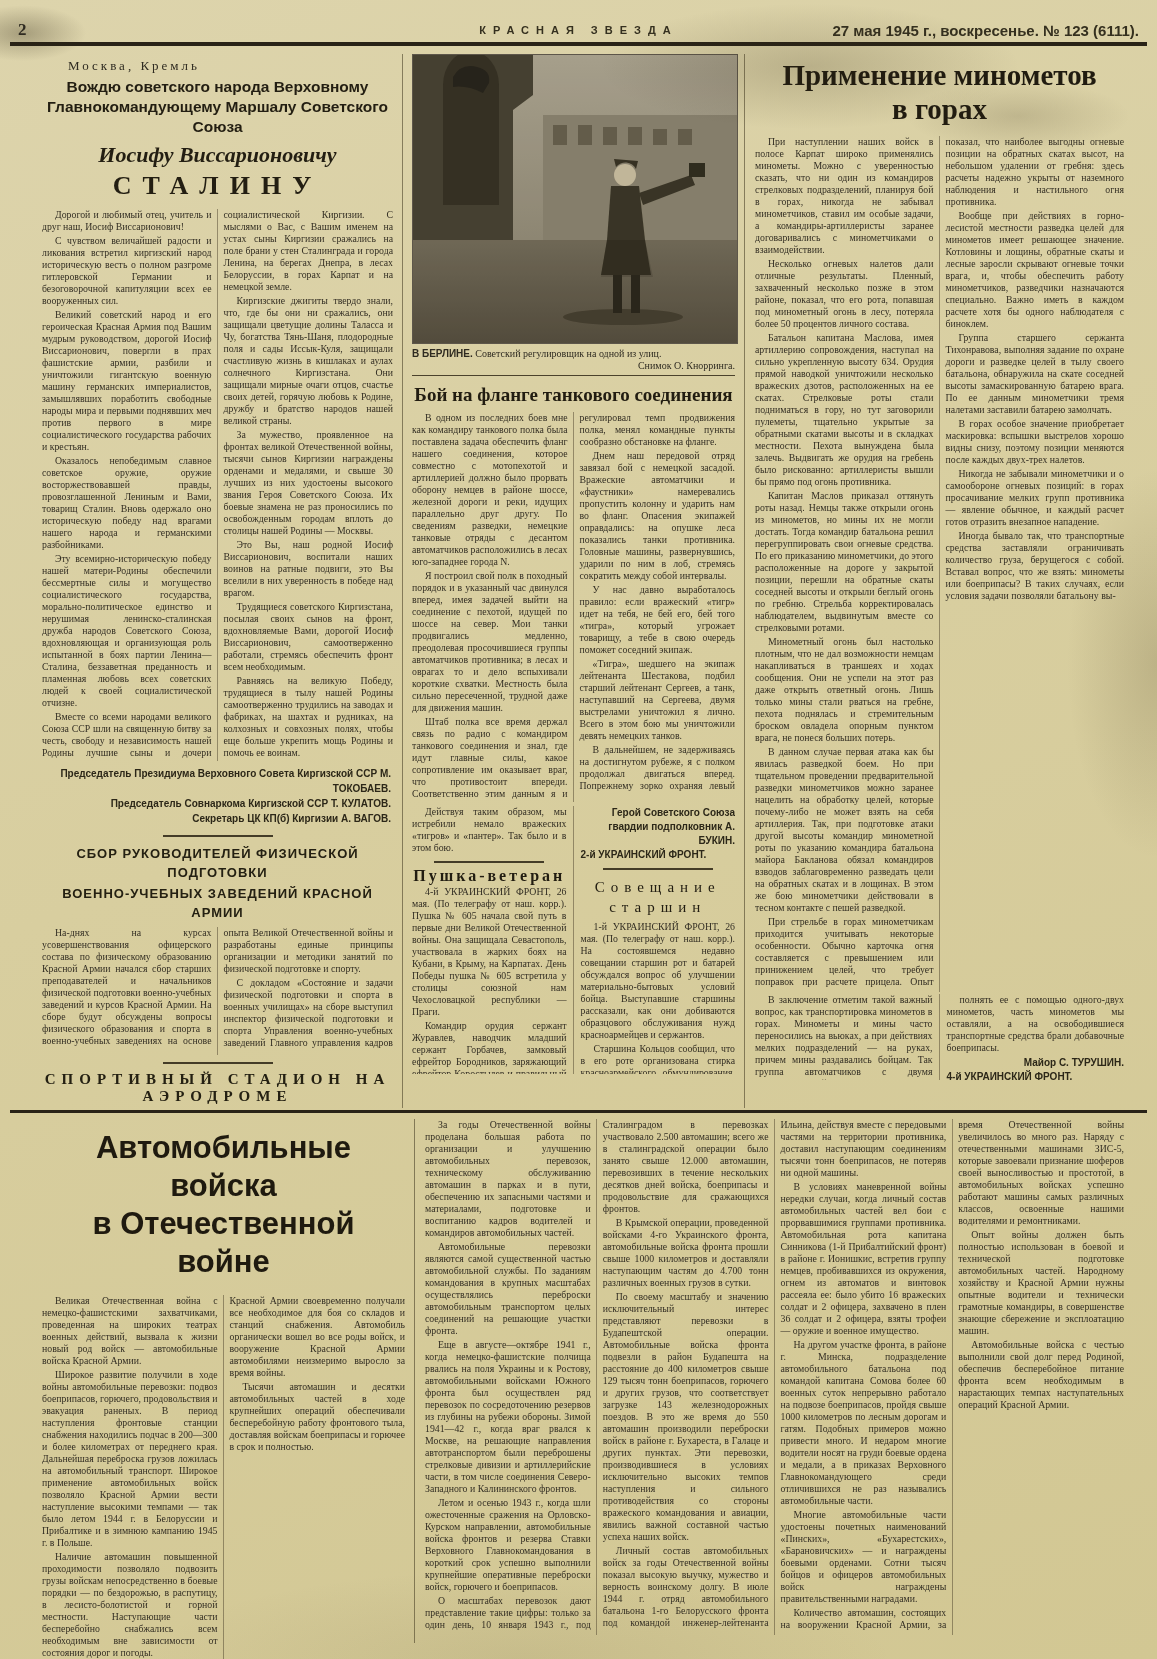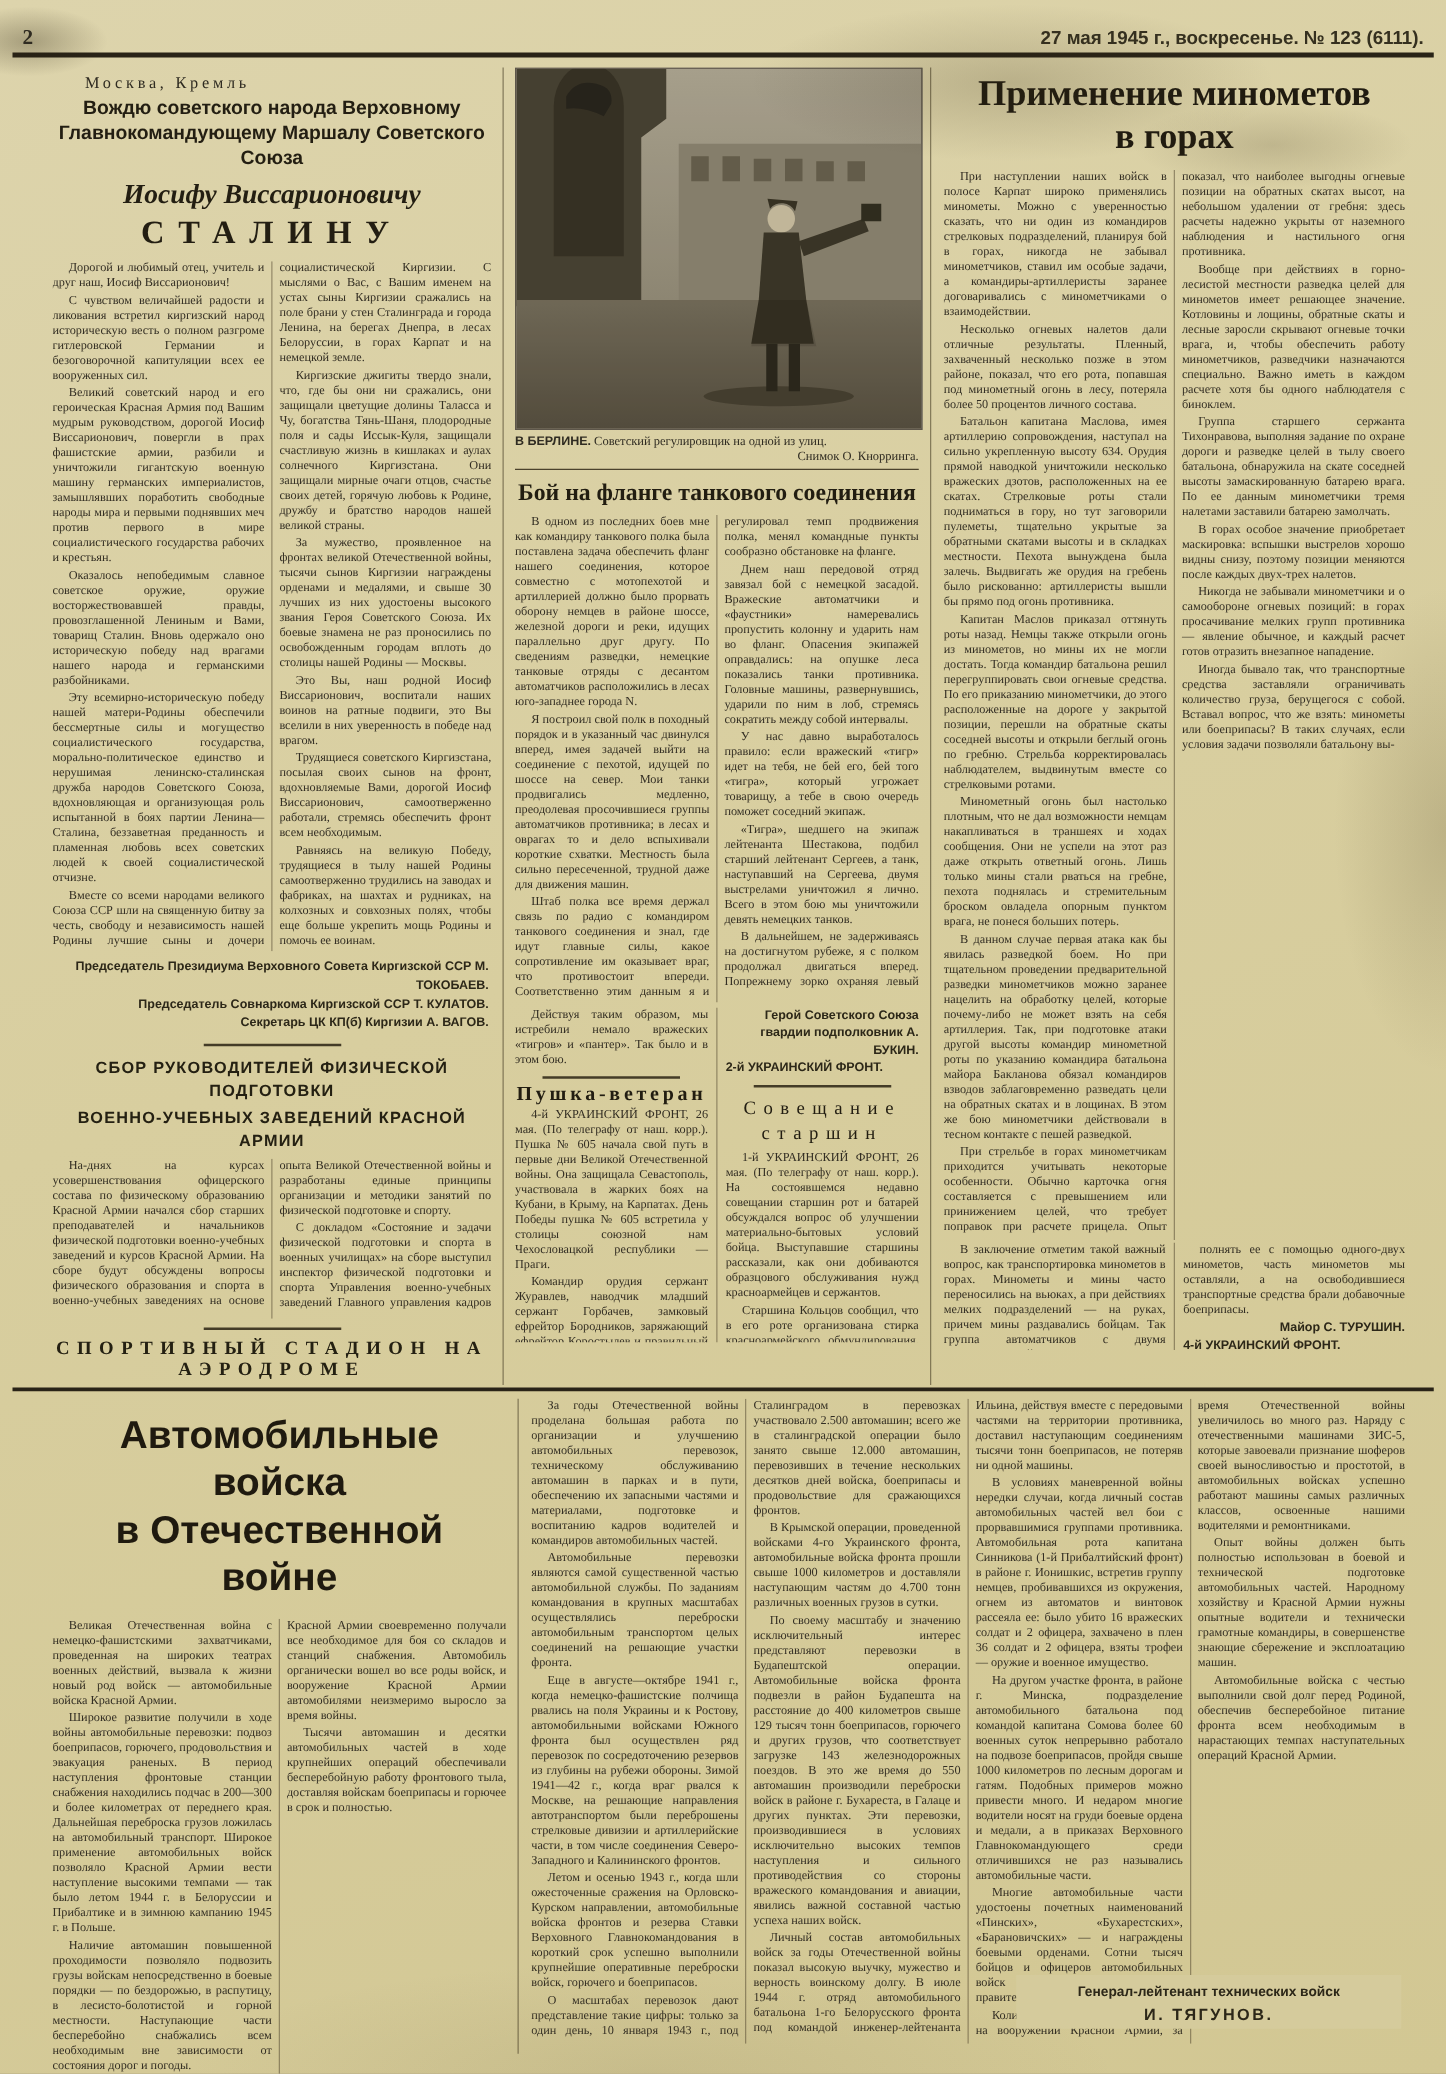--- a/index.html
+++ b/index.html
@@ -77,20 +77,21 @@
   .tyagunov .t1{font-family:"Liberation Sans",sans-serif;font-weight:bold;font-size:11px;color:#2c2718;}
   .tyagunov .t2{font-family:"Liberation Sans",sans-serif;font-weight:bold;font-size:13px;letter-spacing:2px;margin-top:4px;color:#2c2718;}
 </style>
 </head>
 <body>
 
 <div class="page">
 
   <div class="masthead">
     <div class="pageno">2</div>
+    <div class="paper-title">КРАСНАЯ ЗВЕЗДА</div>
     <div class="dateinfo">27 мая 1945 г., воскресенье. № 123 (6111).</div>
   </div>
   <div class="rule-thick"></div>
 
   <div class="main">
 
     <section class="sec sec-left">
       <div class="dateline">Москва, Кремль</div>
       <div class="letter-h">Вождю советского народа Верховному</div>
       <div class="letter-h">Главнокомандующему Маршалу Советского Союза</div>
@@ -266,18 +267,14 @@
           <p>В условиях маневренной войны нередки случаи, когда личный состав автомобильных частей вел бои с прорвавшимися группами противника. Автомобильная рота капитана Синникова (1-й Прибалтийский фронт) в районе г. Ионишкис, встретив группу немцев, пробивавшихся из окружения, огнем из автоматов и винтовок рассеяла ее: было убито 16 вражеских солдат и 2 офицера, захвачено в плен 36 солдат и 2 офицера, взяты трофеи — оружие и военное имущество.</p>
           <p>На другом участке фронта, в районе г. Минска, подразделение автомобильного батальона под командой капитана Сомова более 60 военных суток непрерывно работало на подвозе боеприпасов, пройдя свыше 1000 километров по лесным дорогам и гатям. Подобных примеров можно привести много. И недаром многие водители носят на груди боевые ордена и медали, а в приказах Верховного Главнокомандующего среди отличившихся не раз назывались автомобильные части.</p>
           <p>Многие автомобильные части удостоены почетных наименований «Пинских», «Бухарестских», «Барановичских» — и награждены боевыми орденами. Сотни тысяч бойцов и офицеров автомобильных войск награждены правительственными наградами.</p>
           <p>Количество автомашин, состоящих на вооружении Красной Армии, за время Отечественной войны увеличилось во много раз. Наряду с отечественными машинами ЗИС-5, которые завоевали признание шоферов своей выносливостью и простотой, в автомобильных войсках успешно работают машины самых различных классов, освоенные нашими водителями и ремонтниками.</p>
           <p>Опыт войны должен быть полностью использован в боевой и технической подготовке автомобильных частей. Народному хозяйству и Красной Армии нужны опытные водители и технически грамотные командиры, в совершенстве знающие сбережение и эксплоатацию машин.</p>
           <p>Автомобильные войска с честью выполнили свой долг перед Родиной, обеспечив бесперебойное питание фронта всем необходимым в нарастающих темпах наступательных операций Красной Армии.</p>
         </div>
     </div>
   </div>
 
-  <div class="tyagunov">
-    <div class="t1">Генерал-лейтенант технических войск</div>
-    <div class="t2">И. ТЯГУНОВ.</div>
-  </div>
 
 </div>
 
 </body></html>

